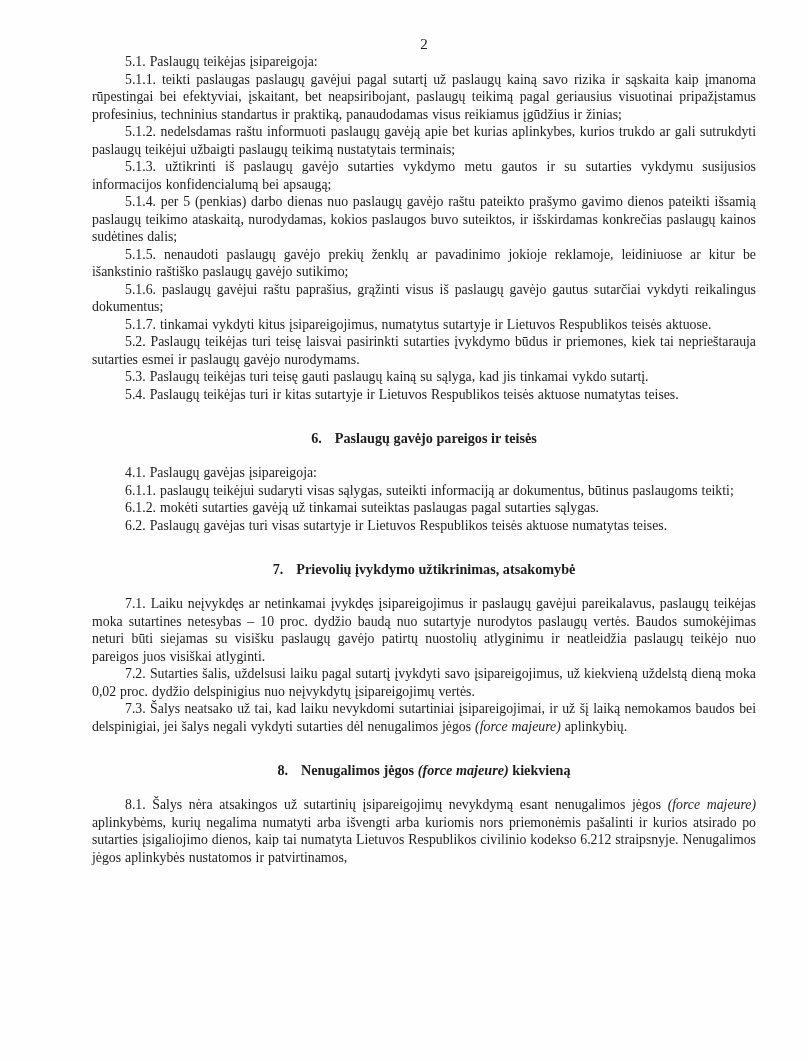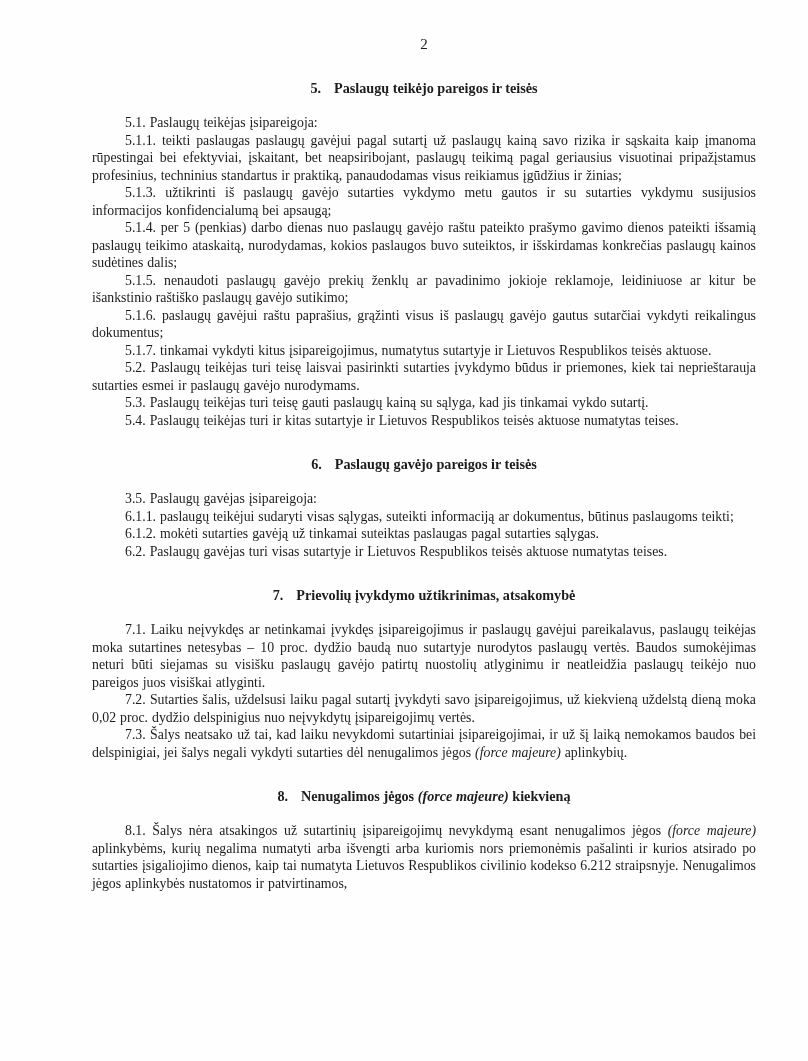--- a/index.html
+++ b/index.html
@@ -49,34 +49,34 @@
   }
 </style>
 </head>
 <body>
 
 <div class="page">
   <div class="content">
 
     <p class="page-number">2</p>
 
-    <p class="section-heading"><span class="h-num">5.</span><span>Paslaugų teikėjo pareigos ir teisės</span></p>
     <p class="para">5.1. Paslaugų teikėjas įsipareigoja:</p>
     <p class="para">5.1.1. teikti paslaugas paslaugų gavėjui pagal sutartį už paslaugų kainą savo rizika ir sąskaita kaip įmanoma rūpestingai bei efektyviai, įskaitant, bet neapsiribojant, paslaugų teikimą pagal geriausius visuotinai pripažįstamus profesinius, techninius standartus ir praktiką, panaudodamas visus reikiamus įgūdžius ir žinias;</p>
+    <p class="para">5.1.2. nedelsdamas raštu informuoti paslaugų gavėją apie bet kurias aplinkybes, kurios trukdo ar gali sutrukdyti paslaugų teikėjui užbaigti paslaugų teikimą nustatytais terminais;</p>
     <p class="para">5.1.3. užtikrinti iš paslaugų gavėjo sutarties vykdymo metu gautos ir su sutarties vykdymu susijusios informacijos konfidencialumą bei apsaugą;</p>
     <p class="para">5.1.4. per 5 (penkias) darbo dienas nuo paslaugų gavėjo raštu pateikto prašymo gavimo dienos pateikti išsamią paslaugų teikimo ataskaitą, nurodydamas, kokios paslaugos buvo suteiktos, ir išskirdamas konkrečias paslaugų kainos sudėtines dalis;</p>
     <p class="para">5.1.5. nenaudoti paslaugų gavėjo prekių ženklų ar pavadinimo jokioje reklamoje, leidiniuose ar kitur be išankstinio raštiško paslaugų gavėjo sutikimo;</p>
     <p class="para">5.1.6. paslaugų gavėjui raštu paprašius, grąžinti visus iš paslaugų gavėjo gautus sutarčiai vykdyti reikalingus dokumentus;</p>
     <p class="para">5.1.7. tinkamai vykdyti kitus įsipareigojimus, numatytus sutartyje ir Lietuvos Respublikos teisės aktuose.</p>
     <p class="para">5.2. Paslaugų teikėjas turi teisę laisvai pasirinkti sutarties įvykdymo būdus ir priemones, kiek tai neprieštarauja sutarties esmei ir paslaugų gavėjo nurodymams.</p>
     <p class="para">5.3. Paslaugų teikėjas turi teisę gauti paslaugų kainą su sąlyga, kad jis tinkamai vykdo sutartį.</p>
     <p class="para">5.4. Paslaugų teikėjas turi ir kitas sutartyje ir Lietuvos Respublikos teisės aktuose numatytas teises.</p>
 
     <p class="section-heading"><span class="h-num">6.</span><span>Paslaugų gavėjo pareigos ir teisės</span></p>
-    <p class="para">3.5. Paslaugų gavėjas įsipareigoja:</p>
+    <p class="para">4.1. Paslaugų gavėjas įsipareigoja:</p>
     <p class="para">6.1.1. paslaugų teikėjui sudaryti visas sąlygas, suteikti informaciją ar dokumentus, būtinus paslaugoms teikti;</p>
     <p class="para">6.1.2. mokėti sutarties gavėją už tinkamai suteiktas paslaugas pagal sutarties sąlygas.</p>
     <p class="para">6.2. Paslaugų gavėjas turi visas sutartyje ir Lietuvos Respublikos teisės aktuose numatytas teises.</p>
 
     <p class="section-heading"><span class="h-num">7.</span><span>Prievolių įvykdymo užtikrinimas, atsakomybė</span></p>
     <p class="para">7.1. Laiku neįvykdęs ar netinkamai įvykdęs įsipareigojimus ir paslaugų gavėjui pareikalavus, paslaugų teikėjas moka sutartines netesybas – 10 proc. dydžio baudą nuo sutartyje nurodytos paslaugų vertės. Baudos sumokėjimas neturi būti siejamas su visišku paslaugų gavėjo patirtų nuostolių atlyginimu ir neatleidžia paslaugų teikėjo nuo pareigos juos visiškai atlyginti.</p>
     <p class="para">7.2. Sutarties šalis, uždelsusi laiku pagal sutartį įvykdyti savo įsipareigojimus, už kiekvieną uždelstą dieną moka 0,02 proc. dydžio delspinigius nuo neįvykdytų įsipareigojimų vertės.</p>
     <p class="para"><span>7.3. Šalys neatsako už tai, kad laiku nevykdomi sutartiniai įsipareigojimai, ir už šį laiką nemokamos baudos bei delspinigiai, jei šalys negali vykdyti sutarties dėl nenugalimos jėgos </span><i>(force majeure)</i><span> aplinkybių.</span></p>
 
     <p class="section-heading"><span class="h-num">8.</span><span>Nenugalimos jėgos </span><i>(force majeure)</i><span> kiekvieną</span></p>

